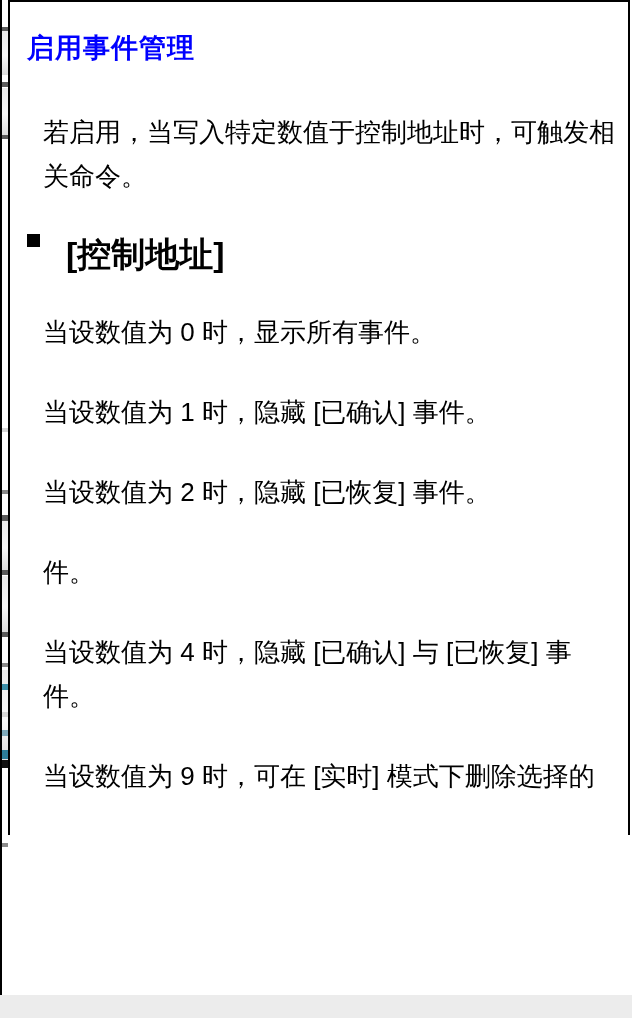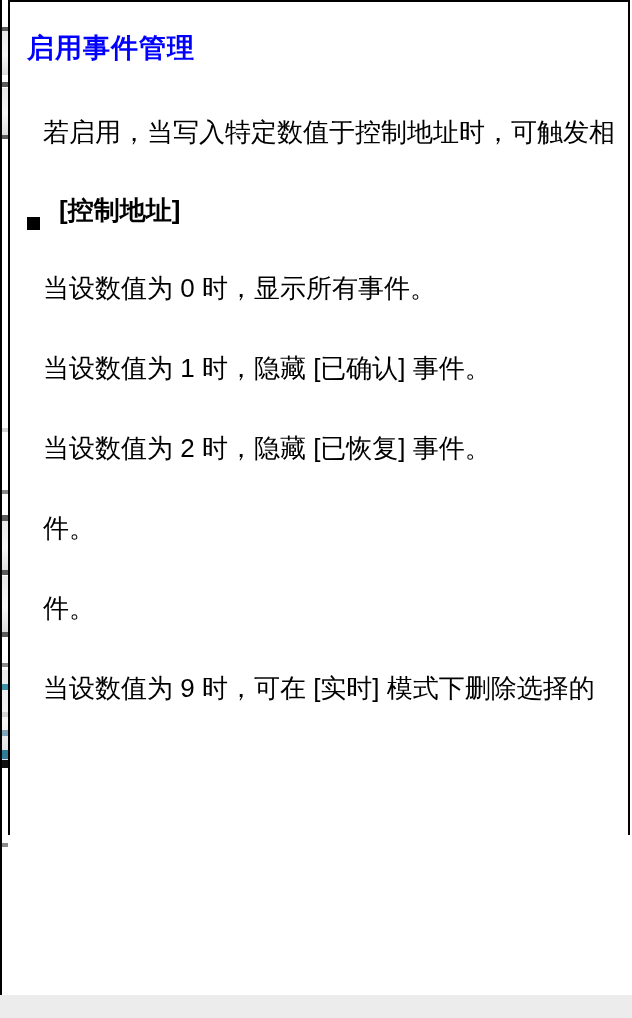--- a/index.html
+++ b/index.html
@@ -33,22 +33,22 @@
     padding:0 16px 0 17px;
     overflow:hidden;
   }
   .doc-title{
     font-size:27px;font-weight:bold;color:#0000ff;
     line-height:40px;margin:26px 0 42px 0;letter-spacing:1px;
   }
   .para{font-size:26px;color:#000;line-height:44px;margin:0 0 36px 16px;}
   .para .line{display:block;white-space:nowrap;}
   .bullet-heading{
-    display:flex;align-items:flex-end;gap:19px;
-    font-size:26px;font-weight:bold;color:#000;line-height:40px;margin:0 0 36px 0;
+    display:flex;align-items:flex-start;gap:26px;
+    font-size:34px;font-weight:bold;color:#000;line-height:40px;margin:0 0 36px 0;
   }
   .bullet-square{width:13px;height:13px;background:#000;flex:0 0 auto;}
 
   
   .footer-bar{
     position:absolute;left:0;bottom:0;width:632px;height:23px;
     background:#ececec;
   }
 </style>
 </head>
@@ -80,20 +80,21 @@
     <div class="seg cap" style="top:760px;height:8px;"></div>
     <div class="seg dash-mid" style="top:843px;height:4px;"></div>
   </div>
 
   <div class="panel">
 
     <h1 class="doc-title">启用事件管理</h1>
 
     <p class="para">
       <span class="line">若启用，当写入特定数值于控制地址时，可触发相</span>
+      <span class="line">关命令。</span>
     </p>
 
     <div class="bullet-heading">
       <span class="bullet-square"></span>
       <span>[控制地址]</span>
     </div>
 
     <p class="para">
       <span class="line">当设数值为 0 时，显示所有事件。</span>
     </p>
@@ -104,20 +105,21 @@
 
     <p class="para">
       <span class="line">当设数值为 2 时，隐藏 [已恢复] 事件。</span>
     </p>
 
     <p class="para">
       <span class="line">件。</span>
     </p>
 
     <p class="para">
+      <span class="line">当设数值为 4 时，隐藏 [已确认] 与 [已恢复] 事</span>
       <span class="line">件。</span>
     </p>
 
 
     <p class="para">
       <span class="line">当设数值为 9 时，可在 [实时] 模式下删除选择的</span>
     </p>
 
   </div>
 

